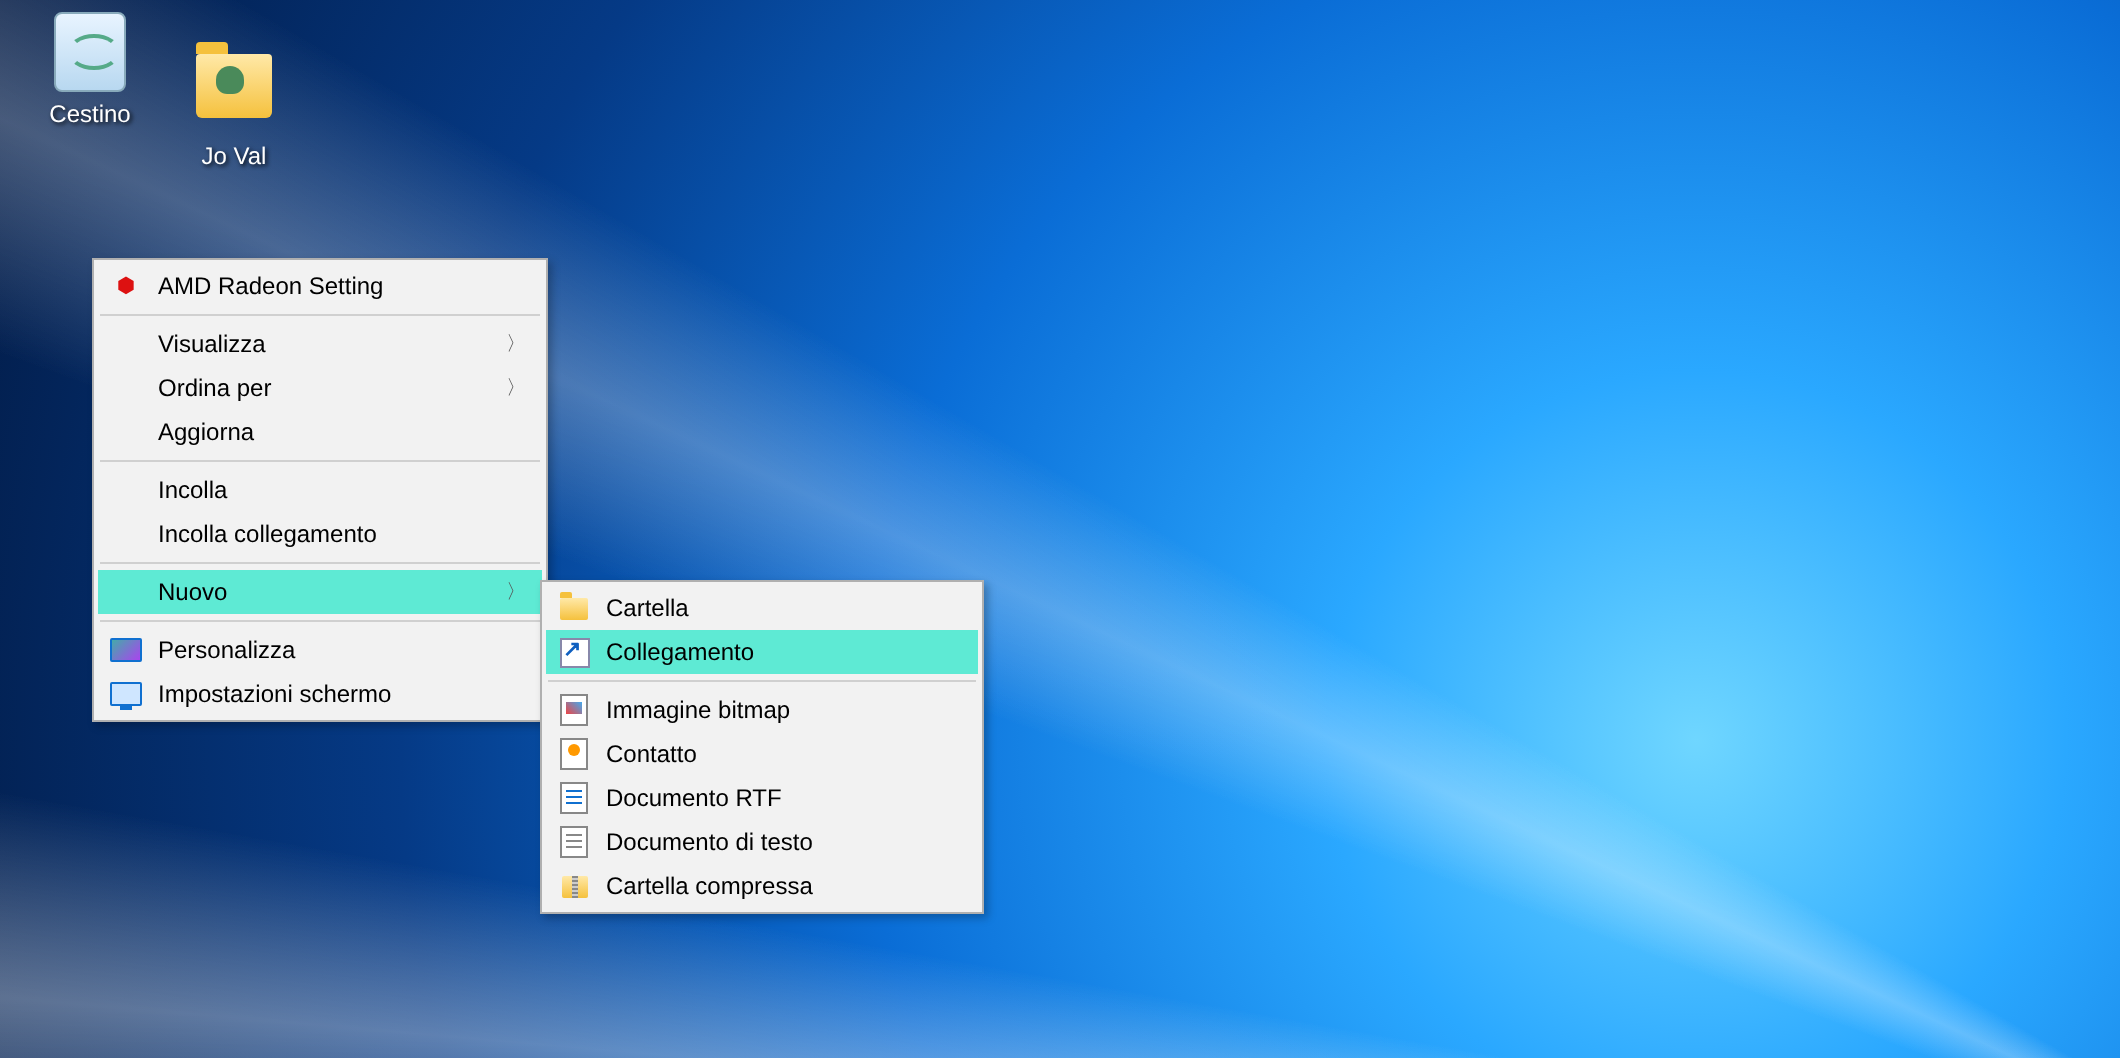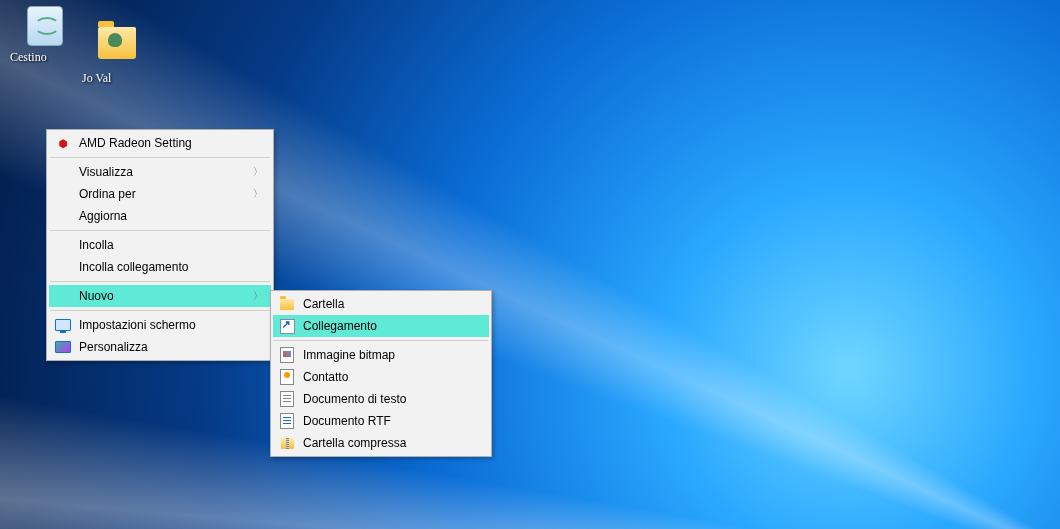--- a/index.html
+++ b/index.html
@@ -36,24 +36,24 @@
       rgba(255,255,255,0.0) 40deg,
       rgba(255,255,255,0.15) 45deg,
       rgba(255,255,255,0.0) 50deg,
       rgba(255,255,255,0.0) 360deg);
     pointer-events: none;
   }
   
   .desktop-icon {
     position: absolute;
     width: 70px;
+    text-align: center;
     color: #fff;
     text-shadow: 1px 1px 2px rgba(0,0,0,0.9);
     cursor: default;
-    font-family: Liberation Serif, serif;
   }
   .desktop-icon .ic {
     width: 40px;
     height: 40px;
     margin: 0 auto 4px;
   }
   .recycle {
     background: linear-gradient(#e8f4ff, #b8d8f0);
     border: 1px solid #8ab;
     border-radius: 4px;
@@ -220,30 +220,30 @@
       <span>Incolla collegamento</span>
     </div>
     <div class="menu-sep"></div>
     <div class="menu-item hover">
       <span>Nuovo</span>
       <span class="submenu-arrow">〉</span>
     </div>
     <div class="menu-sep"></div>
     <div class="menu-item">
       <span class="menu-icon">
+          <span class="i-personalize"></span>
+        </span>
+      <span>Personalizza</span>
+    </div>
+    <div class="menu-item">
+      <span class="menu-icon">
           <span class="i-monitor"></span>
         </span>
       <span>Impostazioni schermo</span>
     </div>
-    <div class="menu-item">
-      <span class="menu-icon">
-          <span class="i-personalize"></span>
-        </span>
-      <span>Personalizza</span>
-    </div>
   </div>
 
   <div class="context-menu" style="left:270px; top:290px; width:198px;">
     <div class="menu-item">
       <span class="menu-icon">
           <span class="i-folder"></span>
         </span>
       <span>Cartella</span>
     </div>
     <div class="menu-item hover">
@@ -260,30 +260,30 @@
       <span>Immagine bitmap</span>
     </div>
     <div class="menu-item">
       <span class="menu-icon">
           <span class="i-contact"></span>
         </span>
       <span>Contatto</span>
     </div>
     <div class="menu-item">
       <span class="menu-icon">
+          <span class="i-rtf"></span>
+        </span>
+      <span>Documento RTF</span>
+    </div>
+    <div class="menu-item">
+      <span class="menu-icon">
           <span class="i-txt"></span>
         </span>
       <span>Documento di testo</span>
     </div>
     <div class="menu-item">
       <span class="menu-icon">
-          <span class="i-rtf"></span>
-        </span>
-      <span>Documento RTF</span>
-    </div>
-    <div class="menu-item">
-      <span class="menu-icon">
           <span class="i-zip"></span>
         </span>
       <span>Cartella compressa</span>
     </div>
   </div>
 </div>
 
 </body></html>

